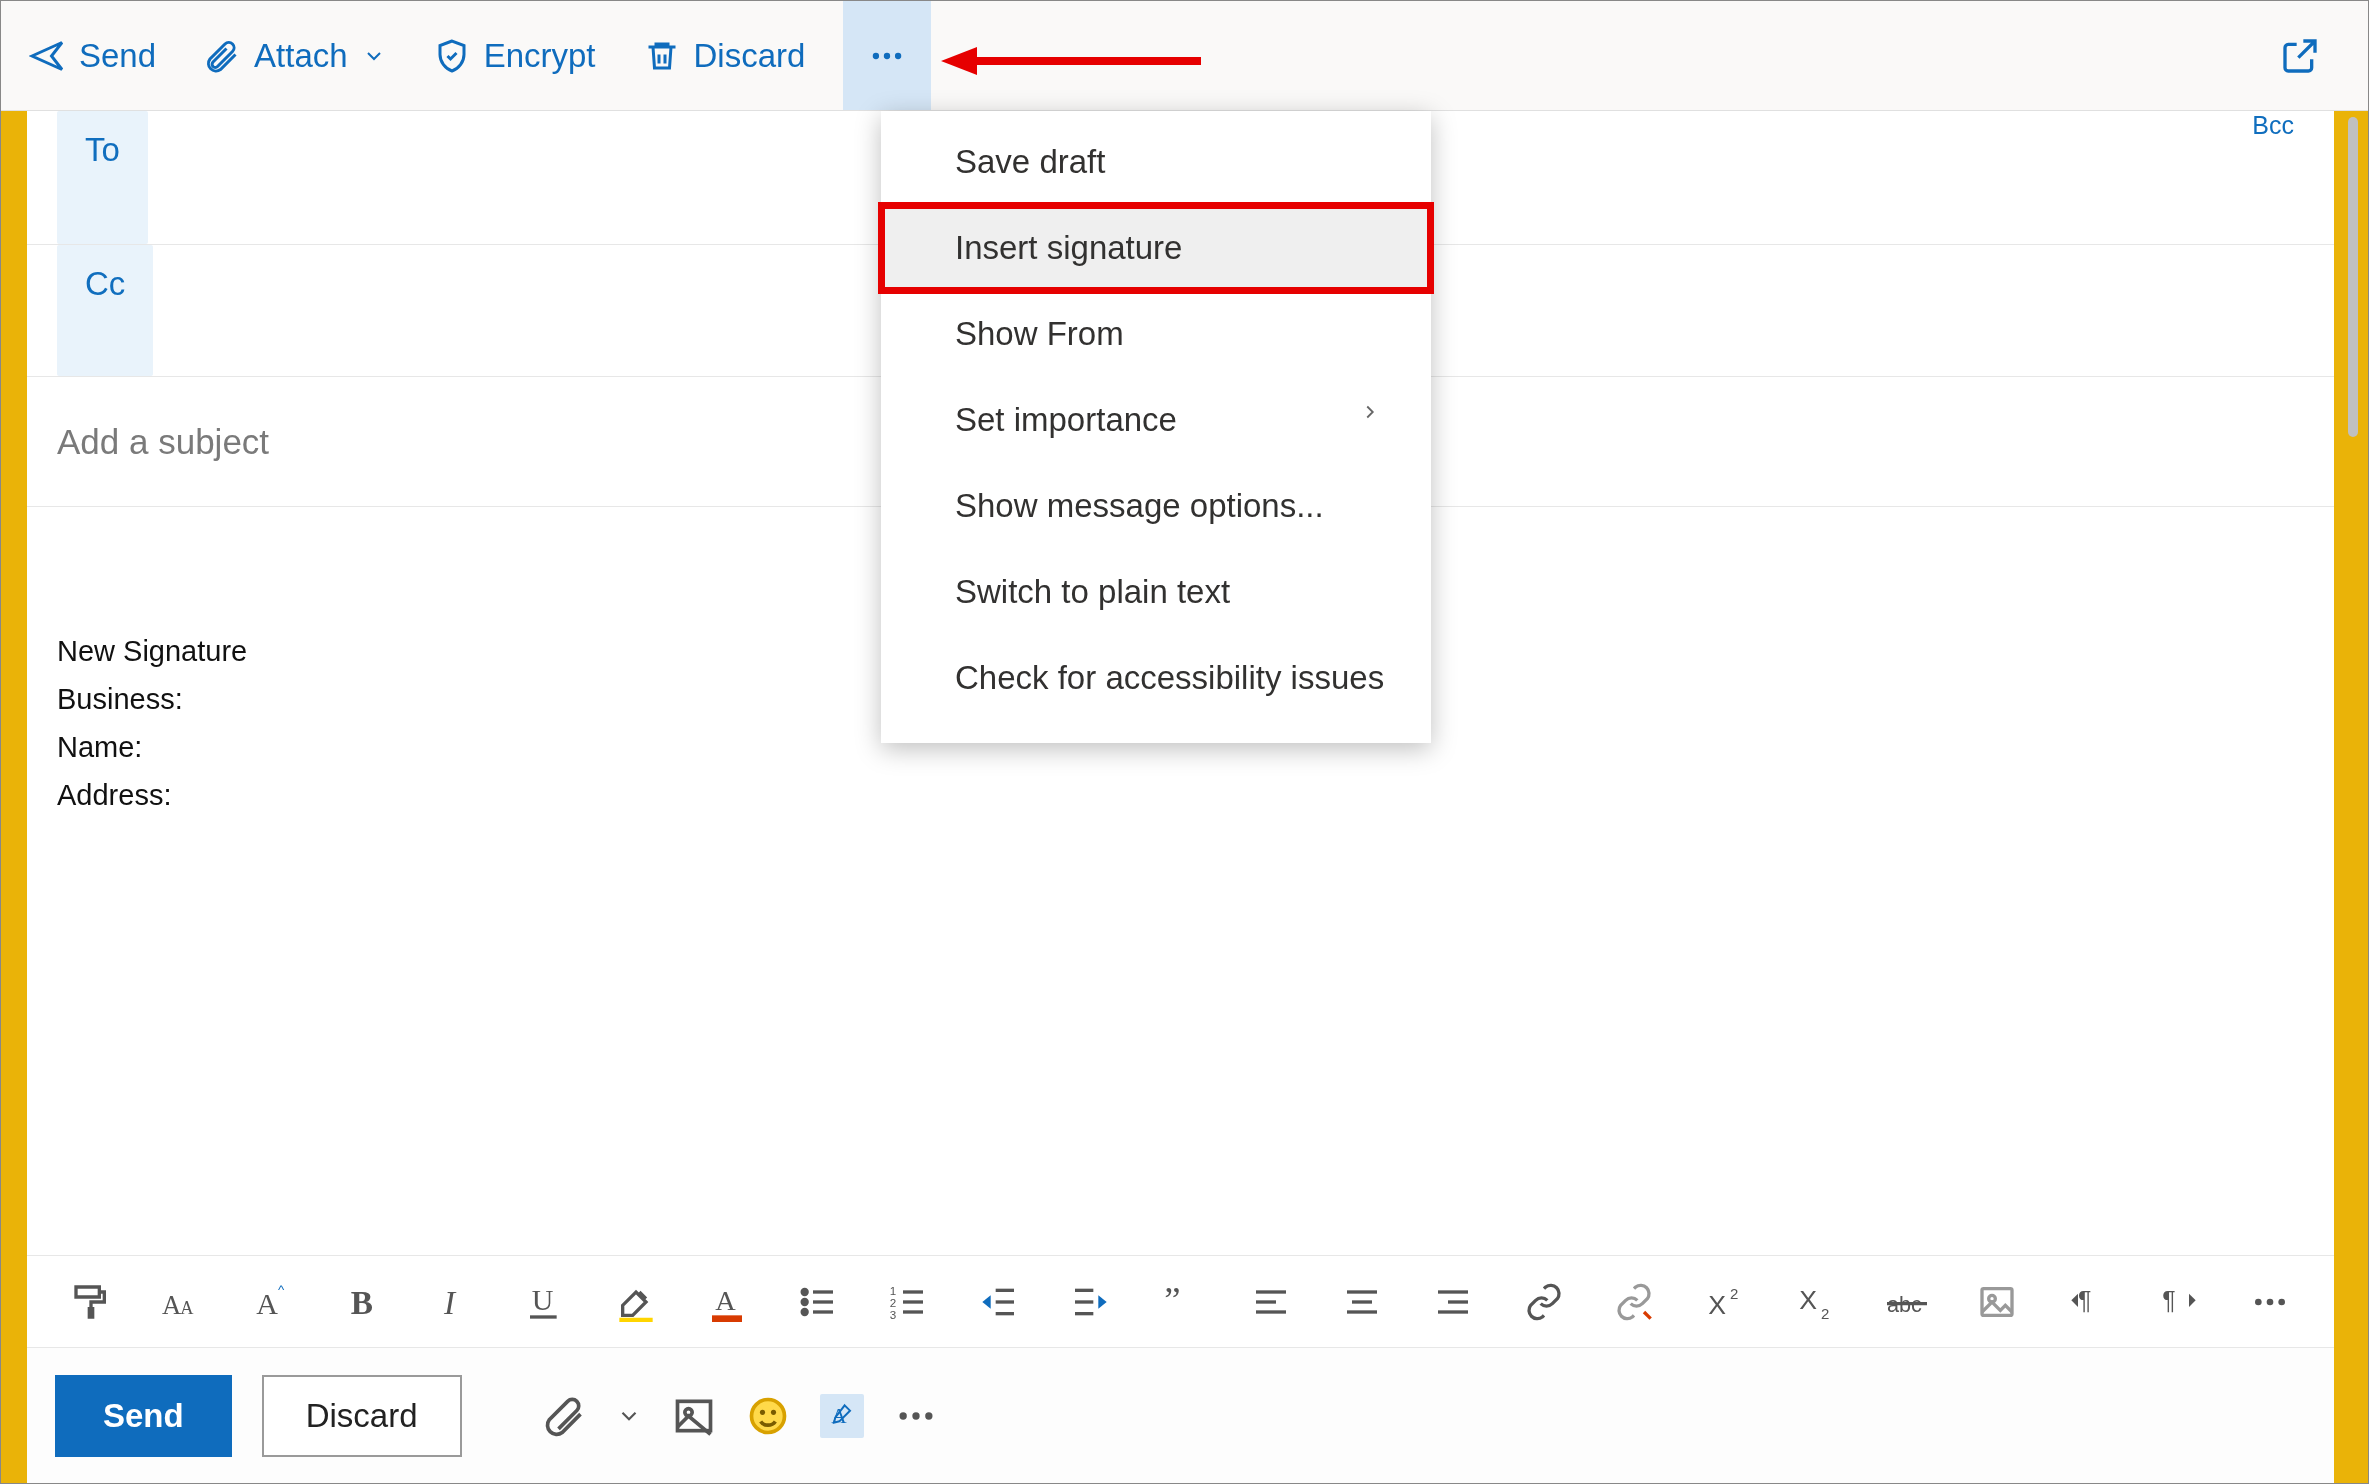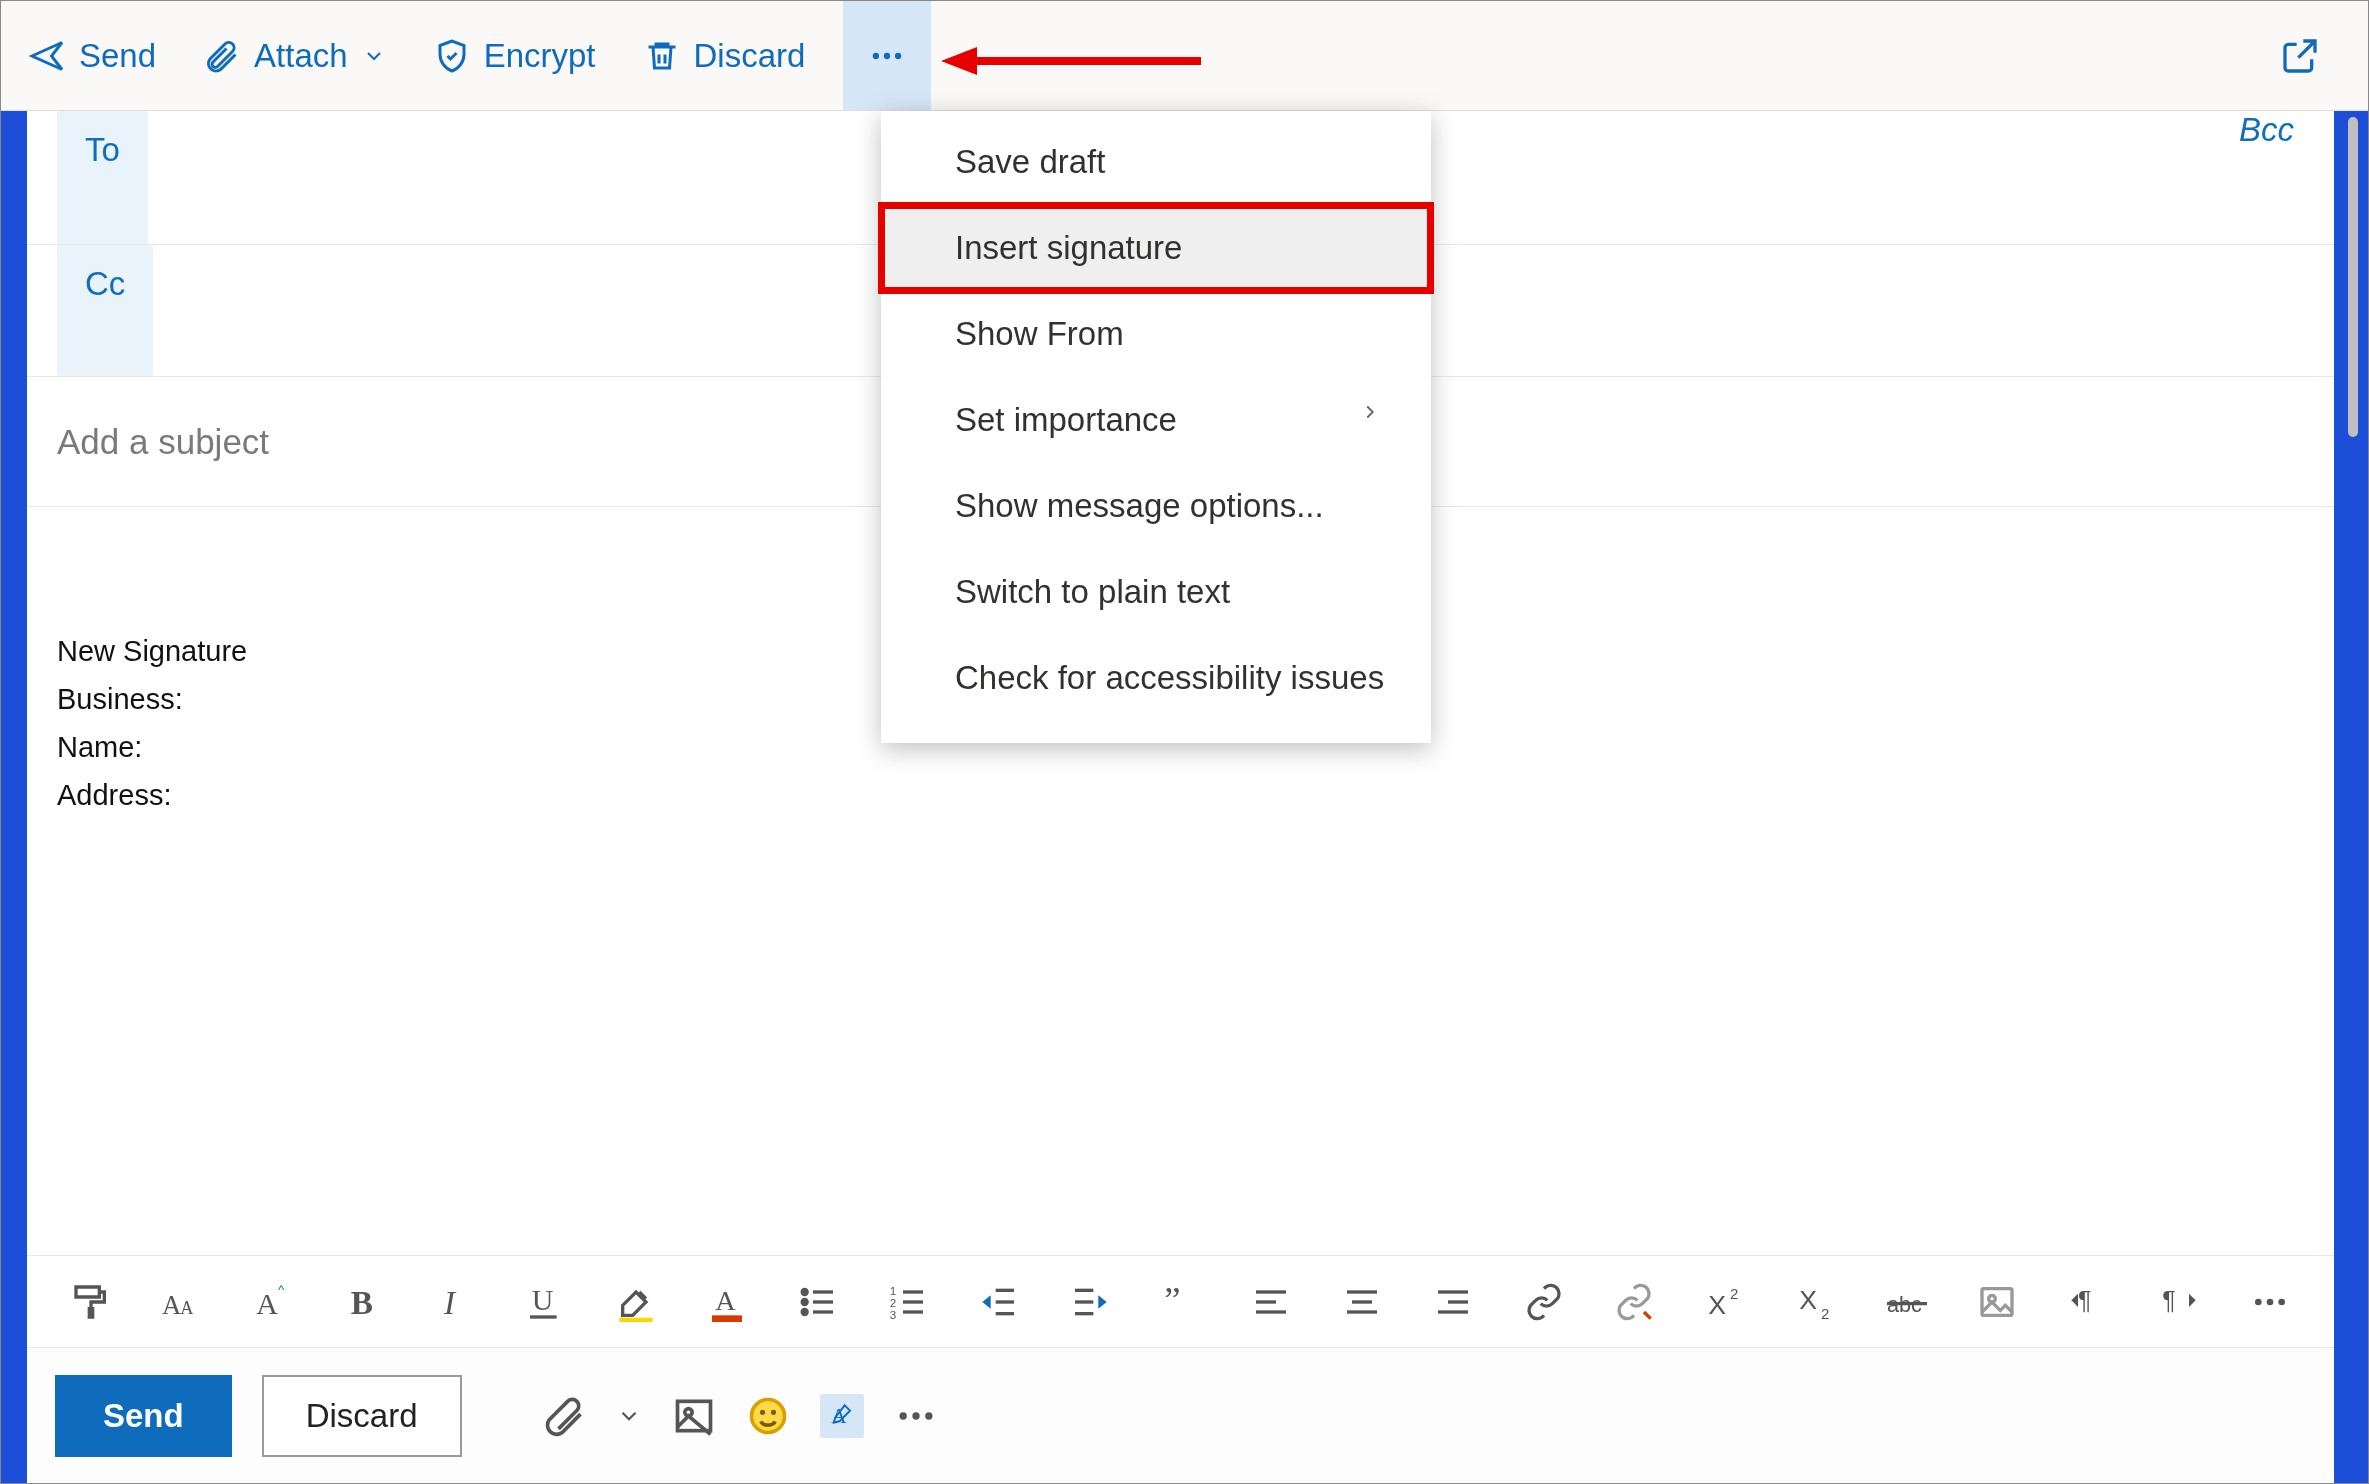--- a/index.html
+++ b/index.html
@@ -3,21 +3,21 @@
 <meta charset="utf-8">
 <style>
   * { box-sizing: border-box; margin: 0; padding: 0; }
   html, body { width: 100%; height: 100%; font-family: "Segoe UI", Arial, sans-serif; background:#f3f2f1; }
   body { color:#333; }
 
   .app {
     width: 2369px;
     height: 1484px;
     position: relative;
-    background:#1d4ed8;
+    background:#eab308;
     border:1px solid #888;
     transform-origin: top left;
   }
 
   
   .topbar {
     height: 110px;
     background:#faf9f8;
     border-bottom:1px solid #e0e0e0;
     display:flex;
@@ -76,23 +76,22 @@
   .row-subj{height:130px;}
   .chip{
     background:#e9f3fb;
     color:#106ebe;
     font-size:33px;
     padding:20px 28px;
     border-radius:2px;
     cursor:pointer;
   }
   .row-to .bcc{
-    margin-left:auto;font-size:33px;color:#106ebe;cursor:pointer;
+    margin-left:auto;font-size:25px;color:#106ebe;cursor:pointer;
     padding-right:10px;
-    font-style:italic;
   }
   .subj-input{
     border:none;outline:none;width:100%;
     font-size:35px;color:#666;
   }
   .subj-input::placeholder{color:#7a7a7a;}
 
   .editor{
     padding:120px 30px 30px 30px;
     font-size:29px;

